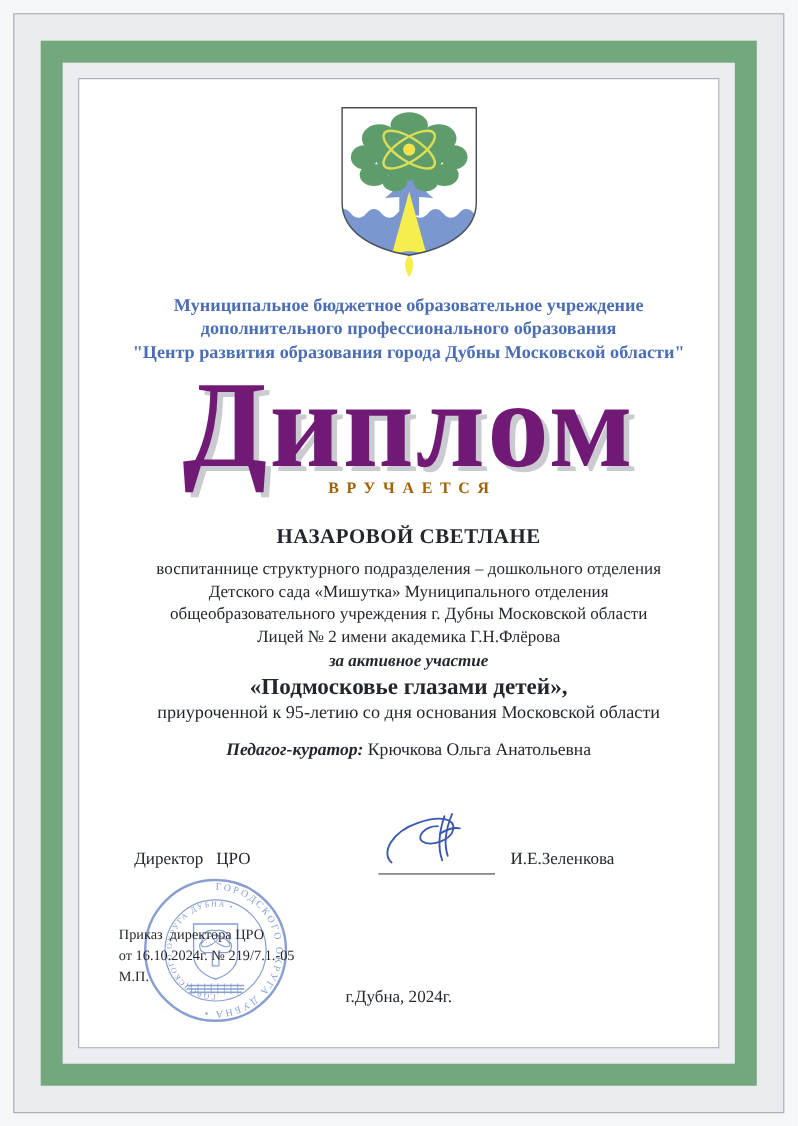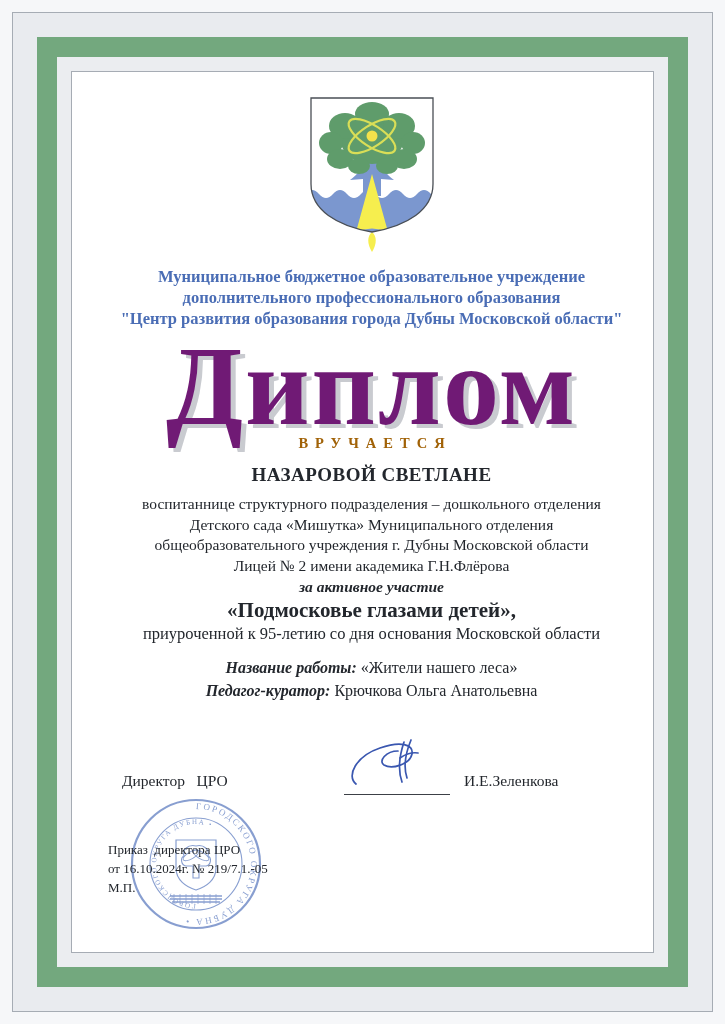--- a/index.html
+++ b/index.html
@@ -7,21 +7,21 @@
         font-family:"Liberation Serif", serif;color:#23272d;}
   .frame-outer{position:absolute;inset:12px;border:1px solid #a6acb4;background:#e9ebef;}
   .frame-green{position:absolute;inset:37px;border:20px solid #73a87e;background:#ebedf0;}
   .frame-inner{position:absolute;inset:71px;border:1px solid #a6acb4;background:#ffffff;}
   .content{position:absolute;inset:72px;text-align:center;padding-left:18px;}
   .coat{margin-top:24px;}
   .org{margin-top:8px;font-size:16.5px;font-weight:bold;line-height:21px;color:#4a6db5;}
   .title{margin-top:4px;font-size:112px;line-height:0.95;font-weight:bold;color:#701a75;
          letter-spacing:2px;text-shadow:5px 4px 0 #c9cbd0;}
   .subtitle{margin-top:-4px;font-size:14.5px;font-weight:bold;letter-spacing:7px;padding-left:7px;color:#a16207;}
-  .recipient{margin-top:12px;font-size:19px;font-weight:bold;letter-spacing:0.5px;}
+  .recipient{margin-top:25px;font-size:19px;font-weight:bold;letter-spacing:0.5px;}
   .desc{margin-top:8px;font-size:15.5px;line-height:20.5px;}
   .reason{font-size:15.5px;line-height:21px;font-weight:bold;font-style:italic;font-family:Liberation Serif, serif;}
   .event-line{font-size:16.5px;line-height:21px;}
   .event-title{font-size:21px;line-height:26px;font-weight:bold;}
   .event-note{font-size:16.5px;line-height:21px;}
   .work{margin-top:12px;font-size:16px;line-height:23px;}
   .lbl{font-weight:bold;font-style:italic;}
   .pre{white-space:pre-wrap;}
   .director-label{position:absolute;left:50px;top:700px;font-size:15.5px;}
   .sign-line{position:absolute;left:272px;top:700px;width:106px;height:22px;border-bottom:1px solid #3c4046;}
@@ -94,24 +94,20 @@
       <div>общеобразовательного учреждения г. Дубны Московской области</div>
       <div>Лицей № 2 имени академика Г.Н.Флёрова</div>
     </div>
 
     <div class="reason">за активное участие</div>
     <div class="event-title">«Подмосковье глазами детей»,</div>
     <div class="event-note">приуроченной к 95-летию со дня основания Московской области</div>
 
     <div class="work">
       <div>
-        <span class="lbl">Название работы:</span>
-        <span>«Жители нашего леса»</span>
-      </div>
-      <div>
         <span class="lbl">Педагог-куратор:</span>
         <span>Крючкова Ольга Анатольевна</span>
       </div>
     </div>
 
     <div class="director-label pre">Директор   ЦРО</div>
 
     <svg class="sign-scribble" width="110" height="58" viewBox="0 0 110 58">
       <g fill="none" stroke="#3a57b0" stroke-width="1.7" stroke-linecap="round">
         <path d="M14,48 C4,40 14,20 38,12 C58,5 72,8 70,18 C68,28 50,34 42,29 C36,25 44,15 56,15"></path>
@@ -147,15 +143,16 @@
         <textPath href="#arcIn">ГОРОДСКОГО ОКРУГА ДУБНА  •  </textPath>
       </text>
     </svg>
 
     <div class="order">
       <div class="pre">Приказ  директора ЦРО</div>
       <div>от 16.10.2024г. № 219/7.1.-05</div>
       <div>М.П.</div>
     </div>
 
+    <div class="footer">г.Дубна, 2024г.</div>
 
   </div>
 </div>
 
 </body></html>

